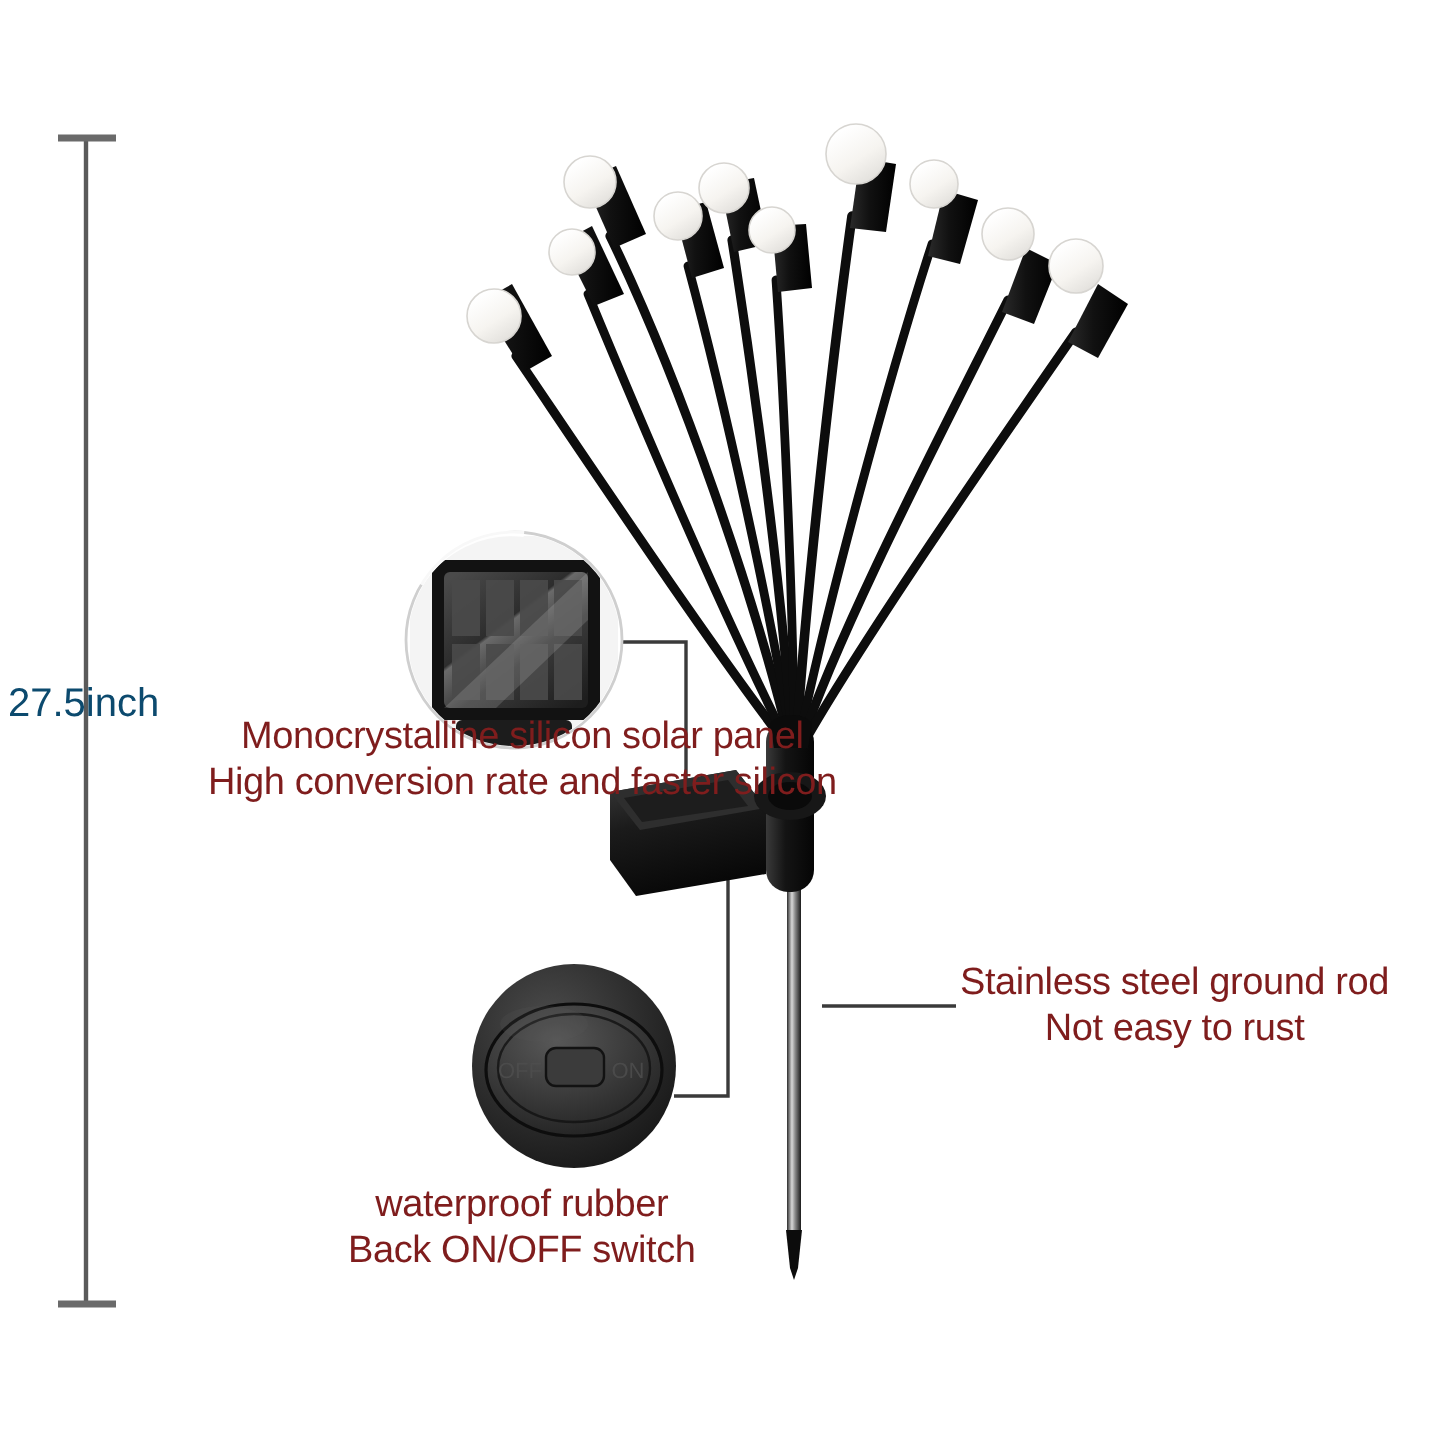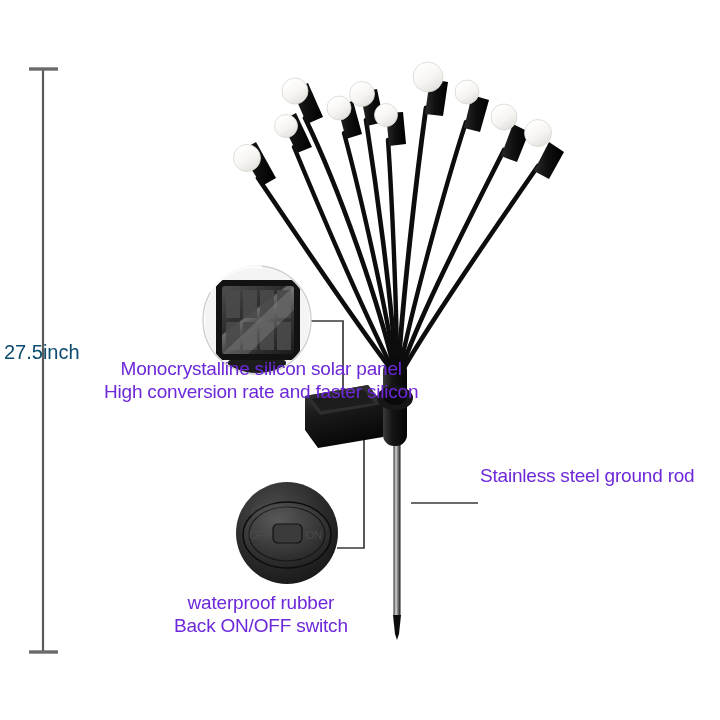--- a/index.html
+++ b/index.html
@@ -20,21 +20,21 @@
   }
   #art {
     position: absolute;
     left: 0;
     top: 0;
     width: 720px;
     height: 720px;
   }
   .callout {
     position: absolute;
-    color: #6d28d9;
+    color: #7f1d1d;
     font-family: "Liberation Sans", sans-serif;
     font-size: 19px;
     line-height: 23px;
     letter-spacing: -0.2px;
     white-space: nowrap;
     font-weight: 400;
     pointer-events: none;
   }
   .callout.center { text-align: center; }
   .callout .line { display: block; }
@@ -46,21 +46,21 @@
     color: #0c4a6e;
     white-space: nowrap;
     font-family: "Liberation Sans", sans-serif;
   }
   #c-solar {
     left: 104px;
     top: 357px;
   }
   #c-rod {
     left: 480px;
-    top: 464px;
+    top: 480px;
   }
   #c-switch {
     left: 174px;
     top: 591px;
   }
 </style>
 </head>
 <body>
 
 <div id="stage">
@@ -246,20 +246,21 @@
 
   <div id="dim-label">27.5inch</div>
 
   <div class="callout center" id="c-solar">
     <span class="line">Monocrystalline silicon solar panel</span>
     <span class="line">High conversion rate and faster silicon</span>
   </div>
 
   <div class="callout center" id="c-rod">
     <span class="line">Stainless steel ground rod</span>
+    <span class="line">Not easy to rust</span>
   </div>
 
   <div class="callout center" id="c-switch">
     <span class="line">waterproof rubber</span>
     <span class="line">Back ON/OFF switch</span>
   </div>
 
 </div>
 
 </body></html>

